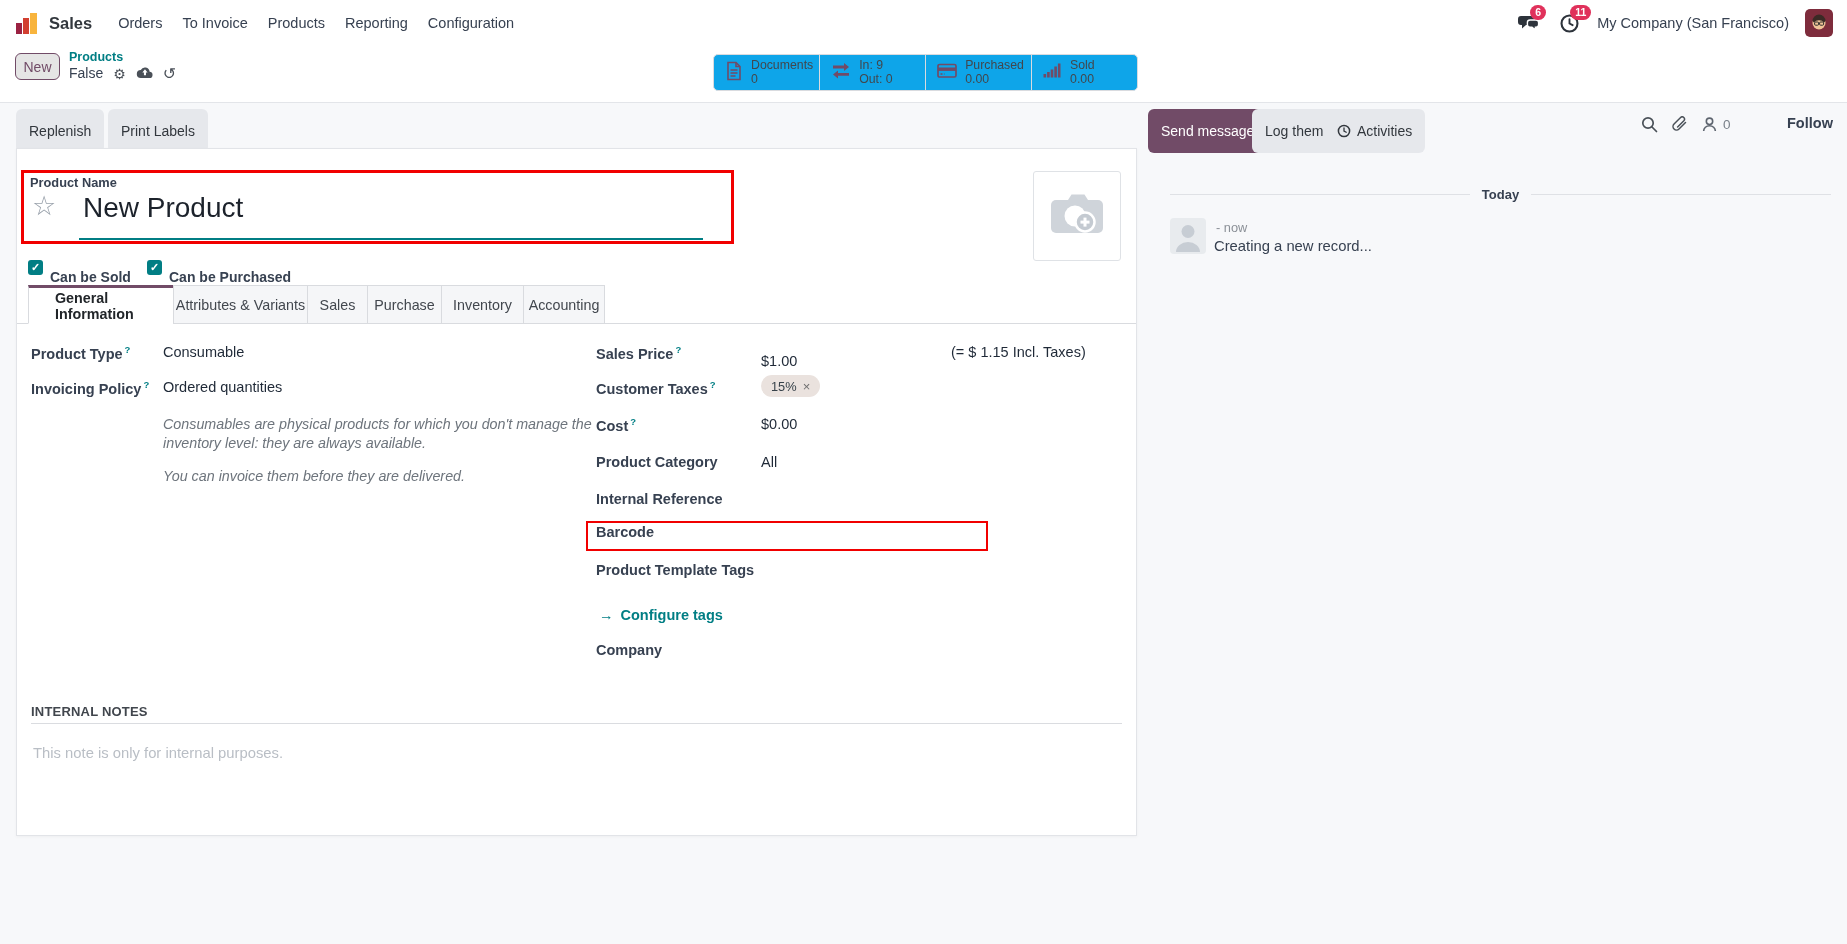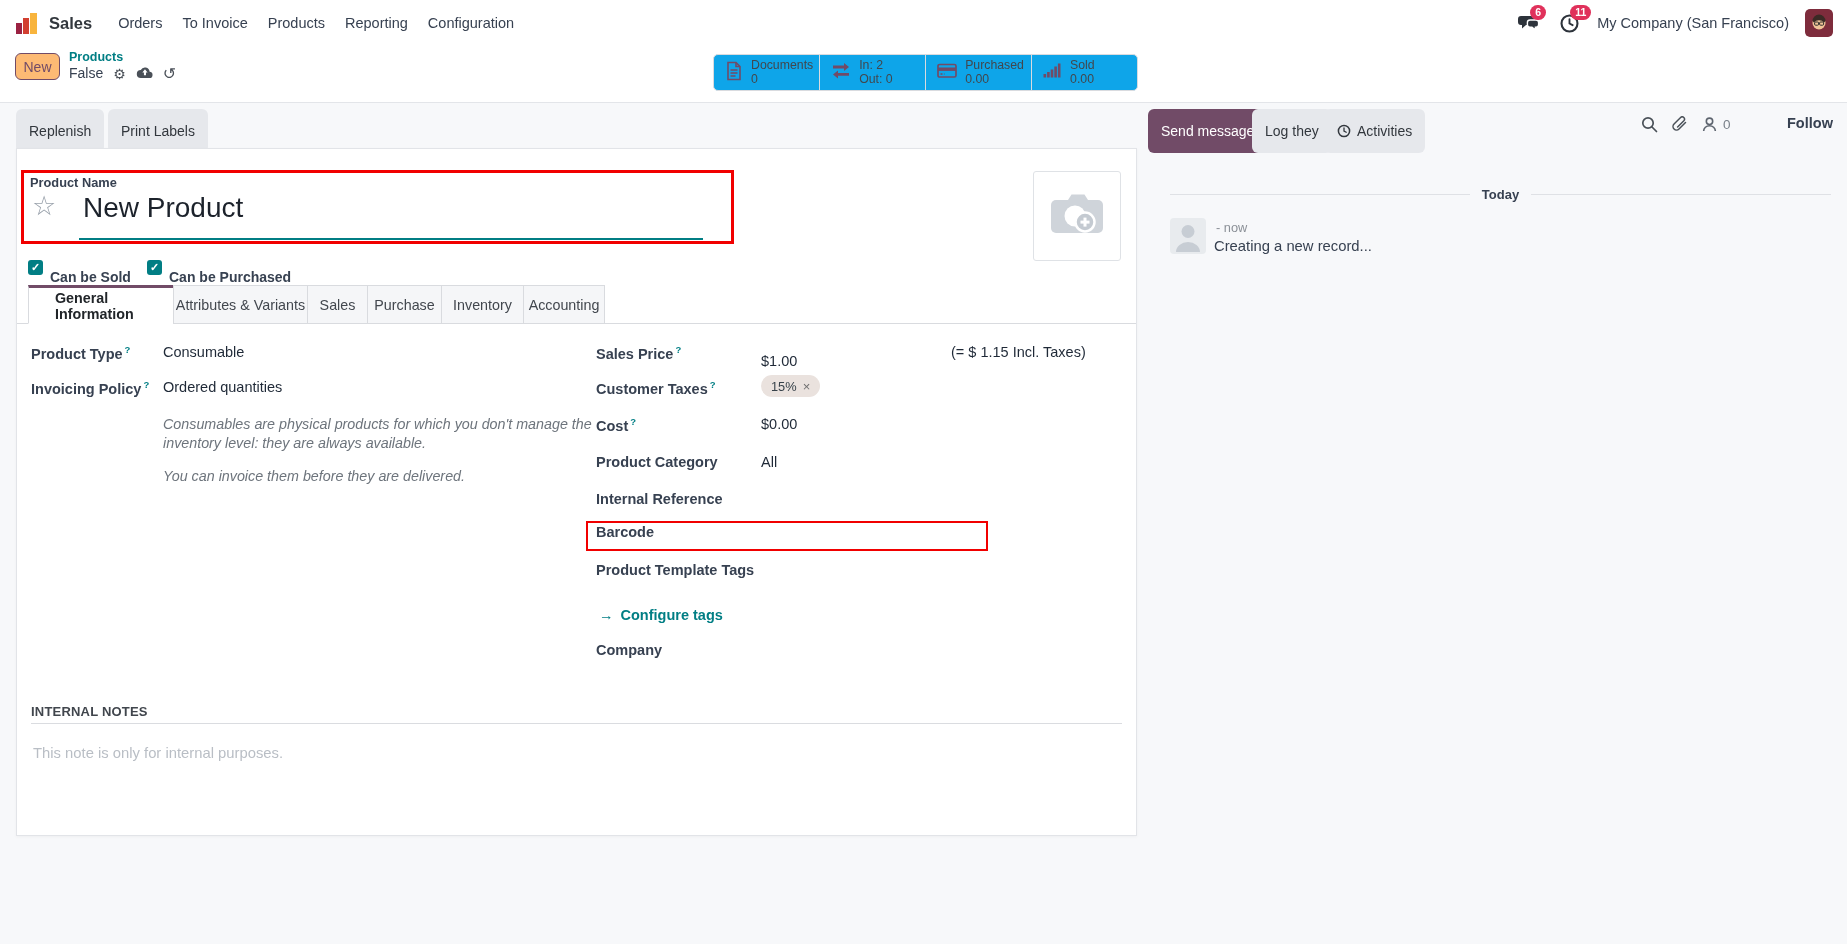--- a/index.html
+++ b/index.html
@@ -19,21 +19,21 @@
   .menu-item { padding:0 10px; font-size:14.5px; color:#374151; cursor:pointer; }
   .nav-right { margin-left:auto; display:flex; align-items:center; gap:16px; }
   .tray-wrap { position:relative; width:24px; height:24px; display:flex; align-items:center; justify-content:center; cursor:pointer; }
   .badge { position:absolute; top:-6px; left:13px; background:#e0315b; color:#fff;
            font-size:10.5px; font-weight:700; line-height:13px; padding:1px 5px; border-radius:9px; }
   .company { font-size:14.5px; color:#374151; cursor:pointer; }
   .avatar { width:28px; height:28px; border-radius:5px; overflow:hidden; cursor:pointer; }
 
   
   .breadcrumb { position:absolute; top:51px; left:15px; display:flex; align-items:center; }
-  .new-btn { width:45px; height:27px; border:1px solid #714B67; border-radius:6px; background:#fdba74;
+  .new-btn { width:45px; height:27px; border:1px solid #714B67; border-radius:6px; background:#e5e5e5;
              color:#714B67; font-size:14px; font-weight:500; display:flex; align-items:center;
              justify-content:center; cursor:pointer; font-family:inherit; }
   .bc-col { display:flex; flex-direction:column; margin-left:9px; justify-content:center; }
   .bc-link { color:#017e84; font-size:12.5px; line-height:13px; font-weight:600; cursor:pointer; }
   .bc-row { display:flex; align-items:center; gap:10px; line-height:17px; margin-top:1px; }
   .bc-current { font-size:14px; color:#374151; }
   .bc-ico { color:#4a5058; font-size:14px; line-height:14px; cursor:pointer; }
 
   
   .statbar { position:absolute; top:54px; left:713px; width:425px; height:37px; display:flex;
@@ -194,21 +194,21 @@
       </span>
     </div>
     <div class="stat">
       <span>
         <svg width="20" height="18" viewBox="0 0 20 18">
           <path d="M2 6 h11 v-2.6 l5 4 -5 4 V8.8 H2 z" fill="#714B67" transform="translate(0,-2.4)"></path>
           <path d="M18 12 H7 v-2.6 l-5 4 5 4 v-2.6 h11 z" fill="#714B67" transform="translate(0,-1)"></path>
         </svg>
       </span>
       <span class="stat-texts">
-        <span>In: 2</span>
+        <span>In: 9</span>
         <span>Out: 0</span>
       </span>
     </div>
     <div class="stat">
       <span>
         <svg width="20" height="17" viewBox="0 0 20 17">
           <rect x="1" y="2.5" width="18" height="12.5" rx="1.6" fill="none" stroke="#714B67" stroke-width="1.7"></rect>
           <rect x="1" y="5.5" width="18" height="3.4" fill="#714B67"></rect>
           <path d="M3.5 12 h4" stroke="#714B67" stroke-width="1.6" stroke-dasharray="2 1.4"></path>
         </svg>
@@ -233,21 +233,21 @@
         <span>0.00</span>
       </span>
     </div>
   </div>
 </div>
 
 <button class="btn btn-sec" style="left:16px; top:109px;">Replenish</button>
 <button class="btn btn-sec" style="left:108px; top:109px;">Print Labels</button>
 
 <button class="btn btn-pri" style="left:1148px; top:109px;">Send message</button>
-<button class="btn btn-sec" style="left:1252px; top:109px;">Log they</button>
+<button class="btn btn-sec" style="left:1252px; top:109px;">Log them</button>
 <button class="btn btn-sec" style="left:1324px; top:109px;">
   <span style="display:flex;">
     <svg width="14" height="14" viewBox="0 0 14 14">
       <circle cx="7" cy="7" r="5.6" fill="none" stroke="#32373d" stroke-width="1.5"></circle>
       <path d="M7 4 v3 l2.2 1.2" fill="none" stroke="#32373d" stroke-width="1.3" stroke-linecap="round"></path>
     </svg>
   </span>
   <span>Activities</span>
 </button>
 

